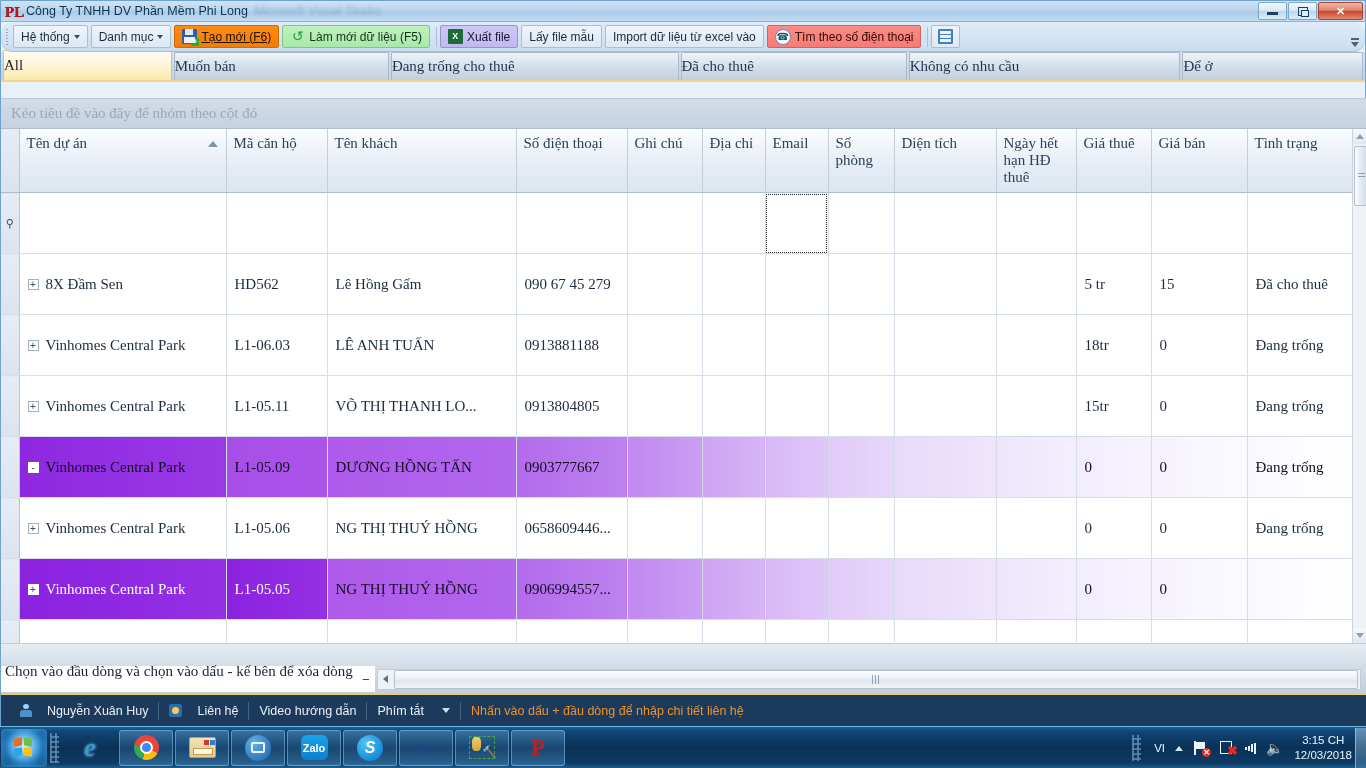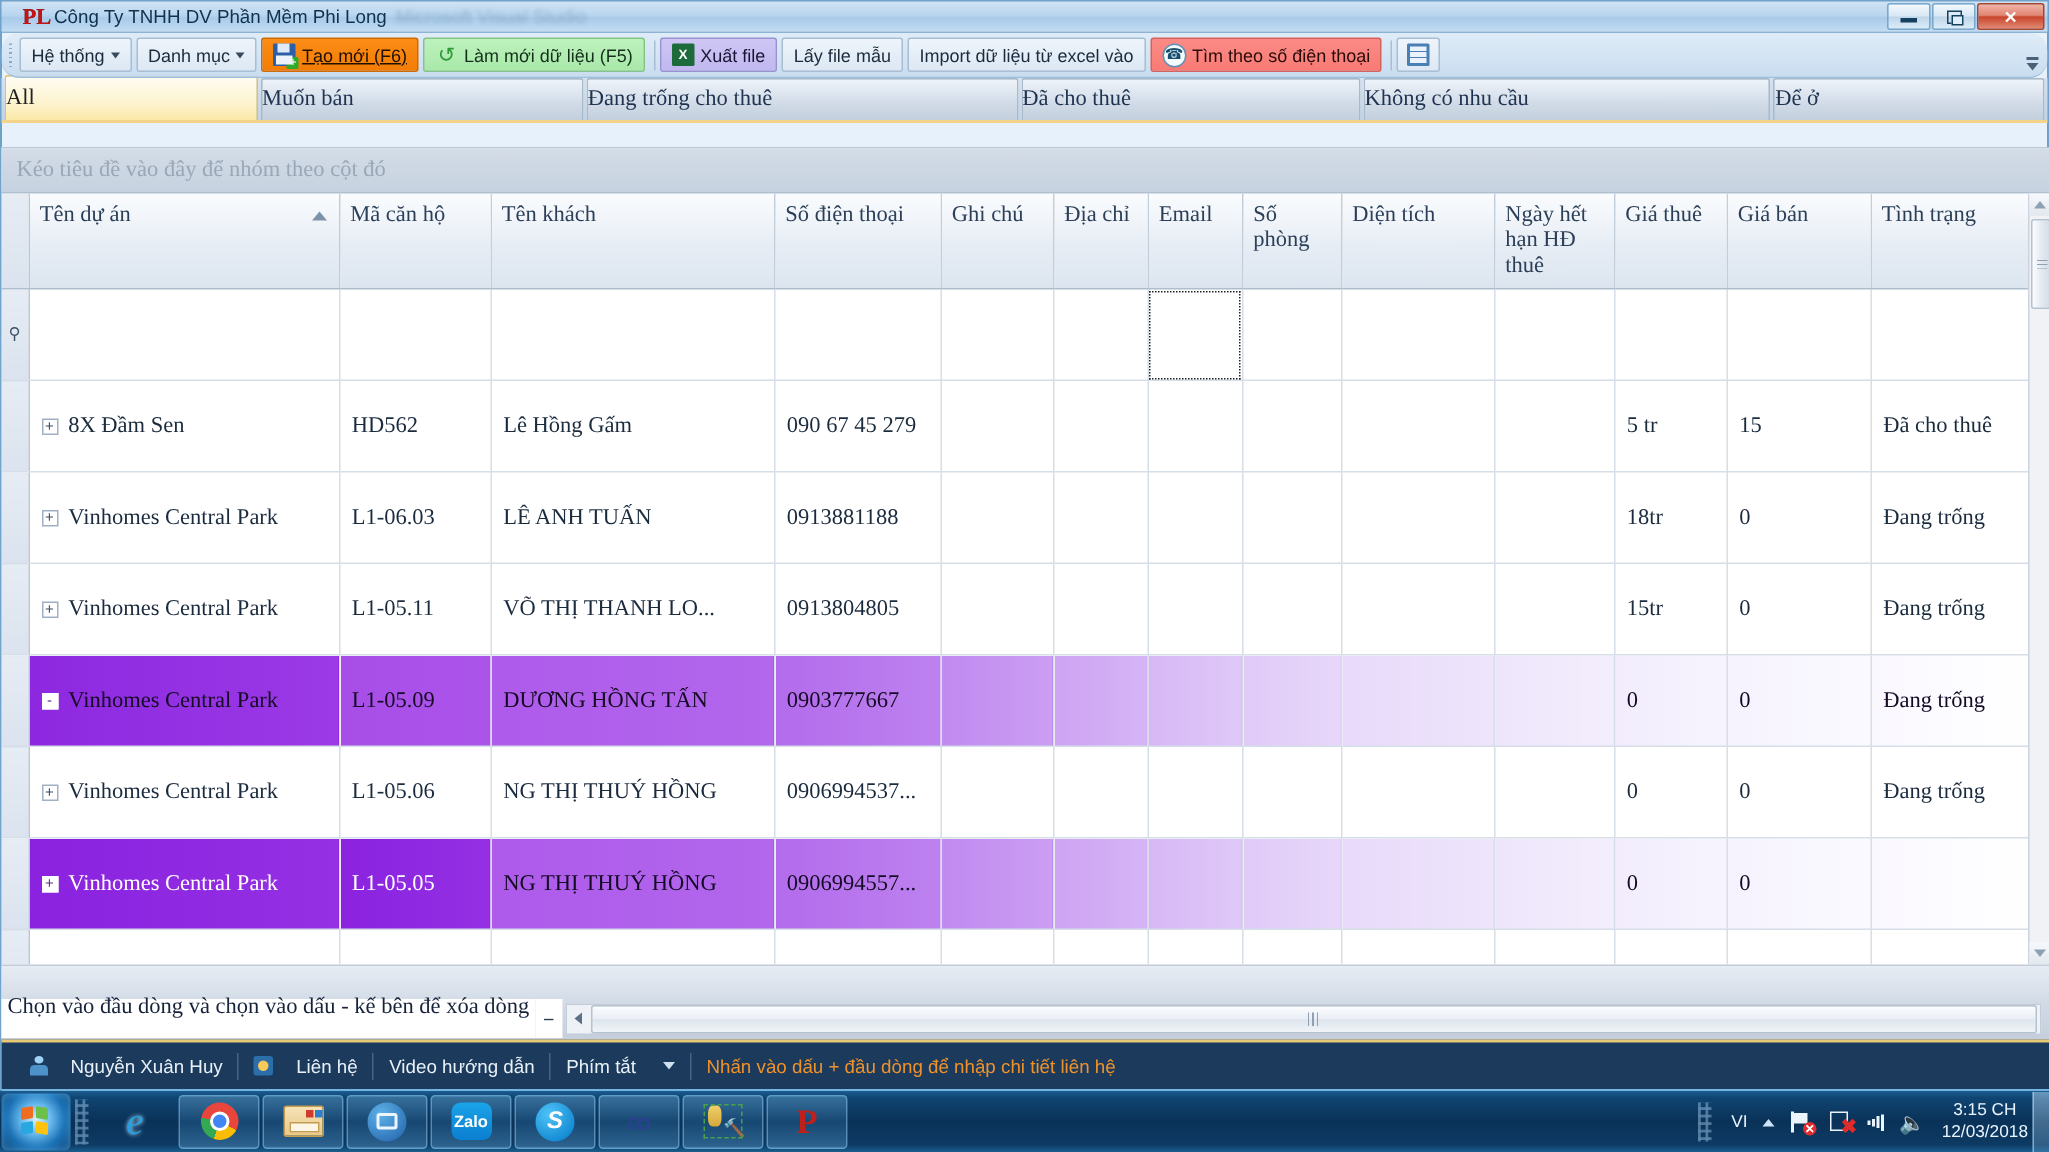--- a/index.html
+++ b/index.html
@@ -17,21 +17,21 @@
   }
 
   
   #title-bar {
     position: relative; height: 21px;
     background: linear-gradient(180deg,#cfe3f5 0%, #b9d6ef 45%, #a9cbe9 55%, #c3dcf3 100%);
     border-bottom: 1px solid #8ab3d6;
     display: flex; align-items: center;
   }
   #title-bar .app-icon {
-    width: 16px; height: 16px; margin-left: 14px; margin-right: 5px;
+    width: 16px; height: 16px; margin-left: 4px; margin-right: 5px;
     position: relative; flex: none;
   }
   #title-bar .app-icon .pl {
     font-family: "Liberation Serif", serif; font-weight: bold;
     font-size: 15px; color: #cc1111; line-height: 15px;
     text-shadow: 0 0 0 #000;
   }
   #win-title {
     font-family: "Liberation Sans", sans-serif;
     font-size: 12.5px; color: #10324f; white-space: nowrap;
@@ -559,21 +559,21 @@
             <td>0</td>
             <td>0</td>
             <td>Đang trống</td>
           </tr>
 
           <tr>
             <td class="indicator"></td>
             <td><span class="expander">+</span><span>Vinhomes Central Park</span></td>
             <td>L1-05.06</td>
             <td>NG THỊ THUÝ HỒNG</td>
-            <td>0906994537...</td>
+            <td>0658609446...</td>
             <td></td>
             <td></td>
             <td></td>
             <td></td>
             <td></td>
             <td></td>
             <td>0</td>
             <td>0</td>
             <td>Đang trống</td>
           </tr>

